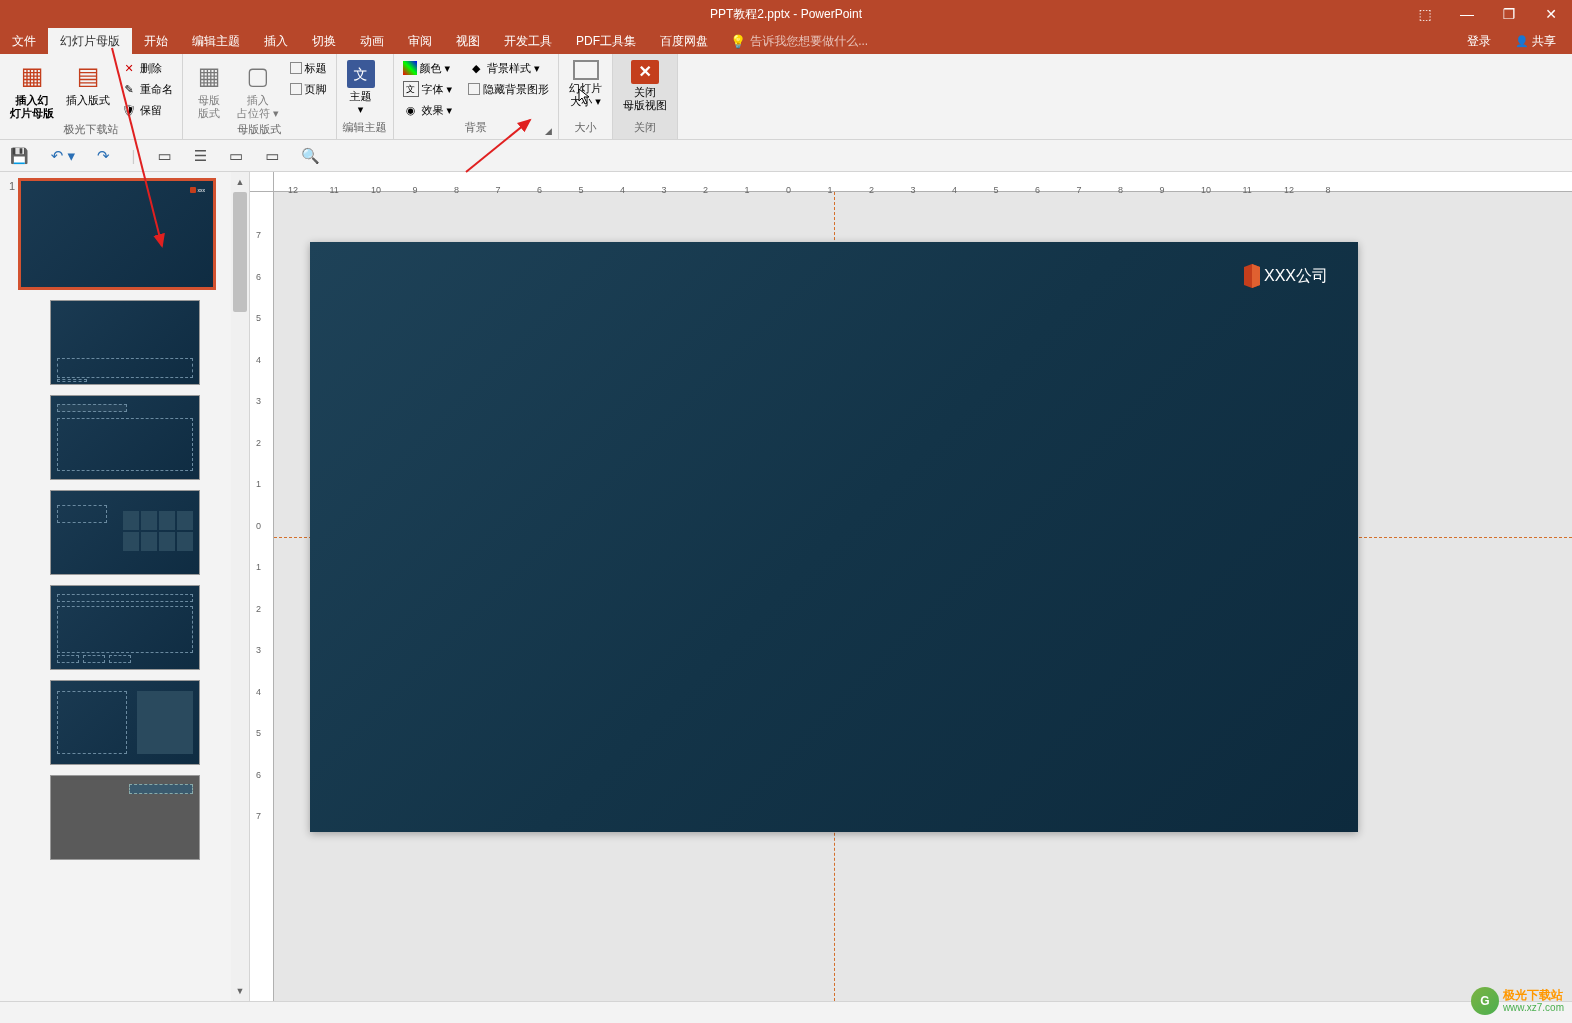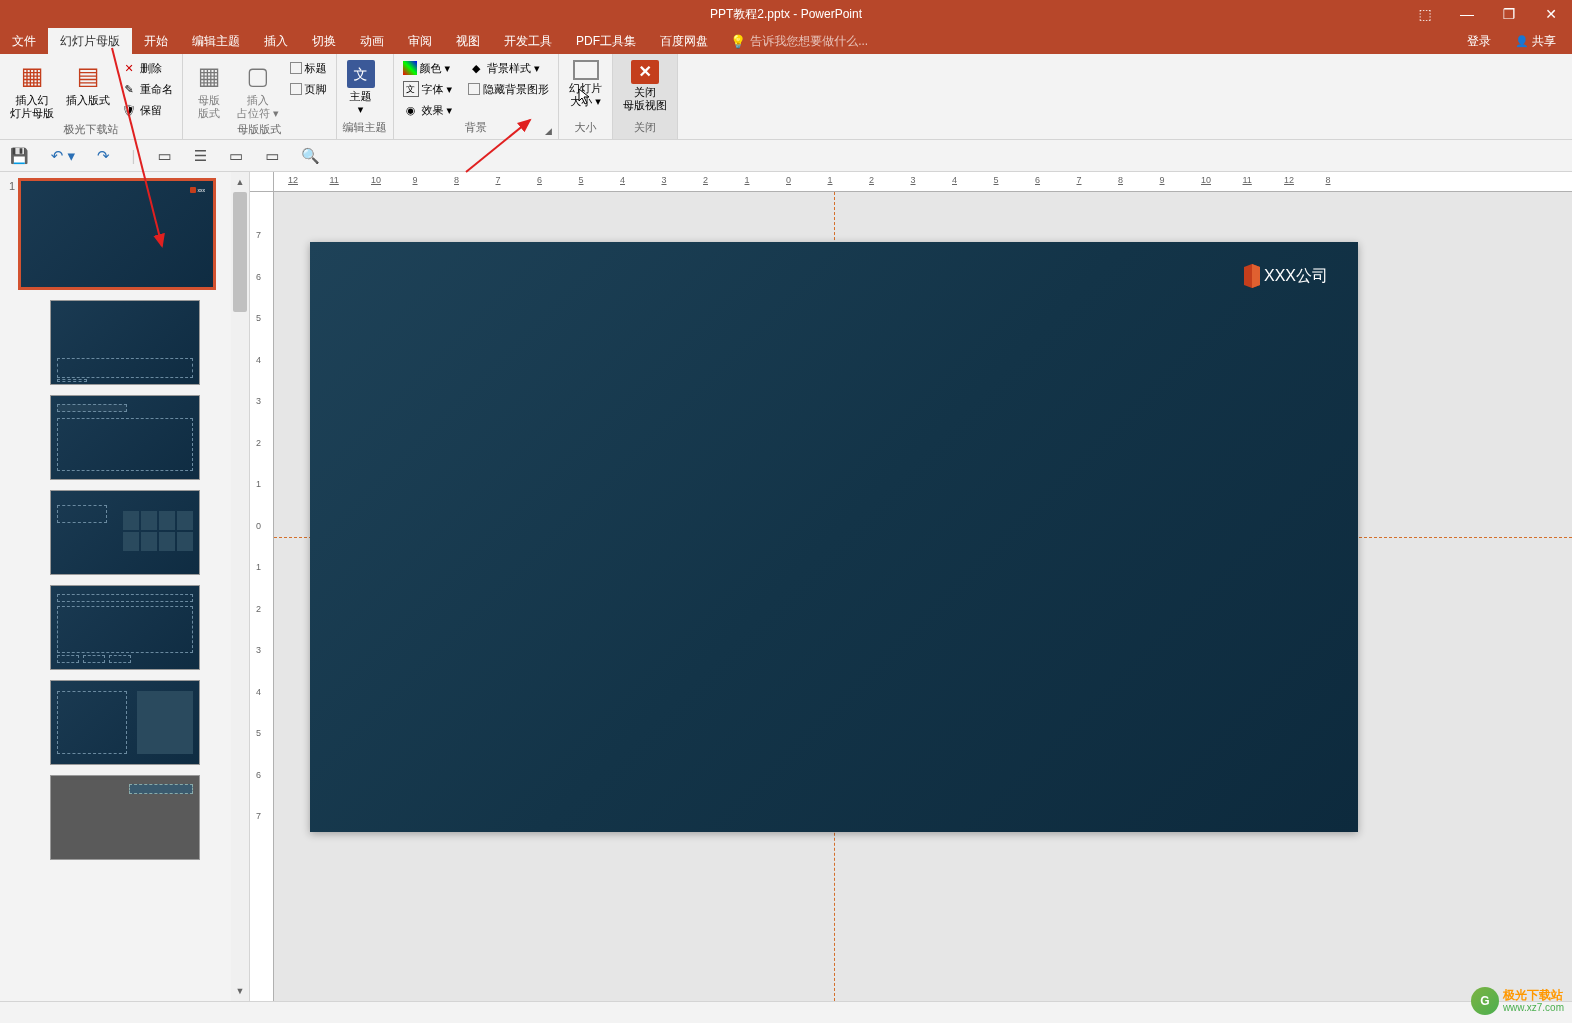--- a/index.html
+++ b/index.html
@@ -44,21 +44,21 @@
     .thumb-slide { width: 198px; height: 112px; background: linear-gradient(135deg, #1a3a52, #0f2c42); border: 1px solid #999; position: relative; }
     .thumb-slide.master { border: 3px solid #d35230; }
     .thumb-slide.layout { width: 150px; height: 85px; margin-left: 46px; }
     .thumb-logo { position: absolute; top: 6px; right: 8px; display: flex; align-items: center; gap: 2px; }
     .thumb-logo .logo-icon { width: 6px; height: 6px; background: #c43e1c; border-radius: 1px; }
     .thumb-logo .logo-text { font-size: 5px; color: #fff; }
     .dashed-box { position: absolute; border: 1px dashed #6a8aa0; }
     
     .canvas-area { flex: 1; background: #e6e6e6; position: relative; overflow: hidden; }
     .ruler-h { position: absolute; top: 0; left: 24px; right: 0; height: 20px; background: #fff; border-bottom: 1px solid #b0b0b0; font-size: 9px; color: #666; }
-    .ruler-h .tick { position: absolute; top: 3px; text-decoration: underline; }
+    .ruler-h .tick { position: absolute; top: 13px; }
     .ruler-v { position: absolute; top: 20px; left: 0; width: 24px; bottom: 0; background: #fff; border-right: 1px solid #b0b0b0; font-size: 9px; color: #666; }
     .ruler-v .tick { position: absolute; left: 6px; }
     .ruler-corner { position: absolute; top: 0; left: 0; width: 24px; height: 20px; background: #fff; border-right: 1px solid #b0b0b0; border-bottom: 1px solid #b0b0b0; }
     
     .slide-canvas { position: absolute; top: 70px; left: 60px; width: 1048px; height: 590px; background: linear-gradient(135deg, #1e4258, #133448, #0d2a3d); box-shadow: 0 2px 8px rgba(0,0,0,0.3); }
     .slide-logo { position: absolute; top: 20px; right: 30px; display: flex; align-items: center; }
     .slide-logo .logo-shape { width: 24px; height: 28px; }
     .slide-logo .logo-text { color: #fff; font-size: 16px; }
     
     .guide-h { position: absolute; left: 24px; right: 0; height: 0; border-top: 1px dashed #d4702c; }
@@ -113,21 +113,21 @@
     <div class="btn"><span style="font-size:11px;">👤</span> <span>共享</span></div>
   </div>
 </div>
 
 <div class="ribbon">
 
   <div class="ribbon-group">
     <div class="group-content">
       <div class="ribbon-btn-large">
         <div class="icon" style="color:#c43e1c;">▦</div>
-        <div style="white-space:pre;">插入幻
+        <div style="white-space:pre;font-weight:bold;">插入幻
 灯片母版</div>
       </div>
       <div class="ribbon-btn-large">
         <div class="icon" style="color:#c43e1c;">▤</div>
         <div>插入版式</div>
       </div>
       <div class="ribbon-mini-col">
         <div class="ribbon-mini-item">
             <span class="mini-icon" style="color:#c00;">✕</span>
             <span>删除</span>

